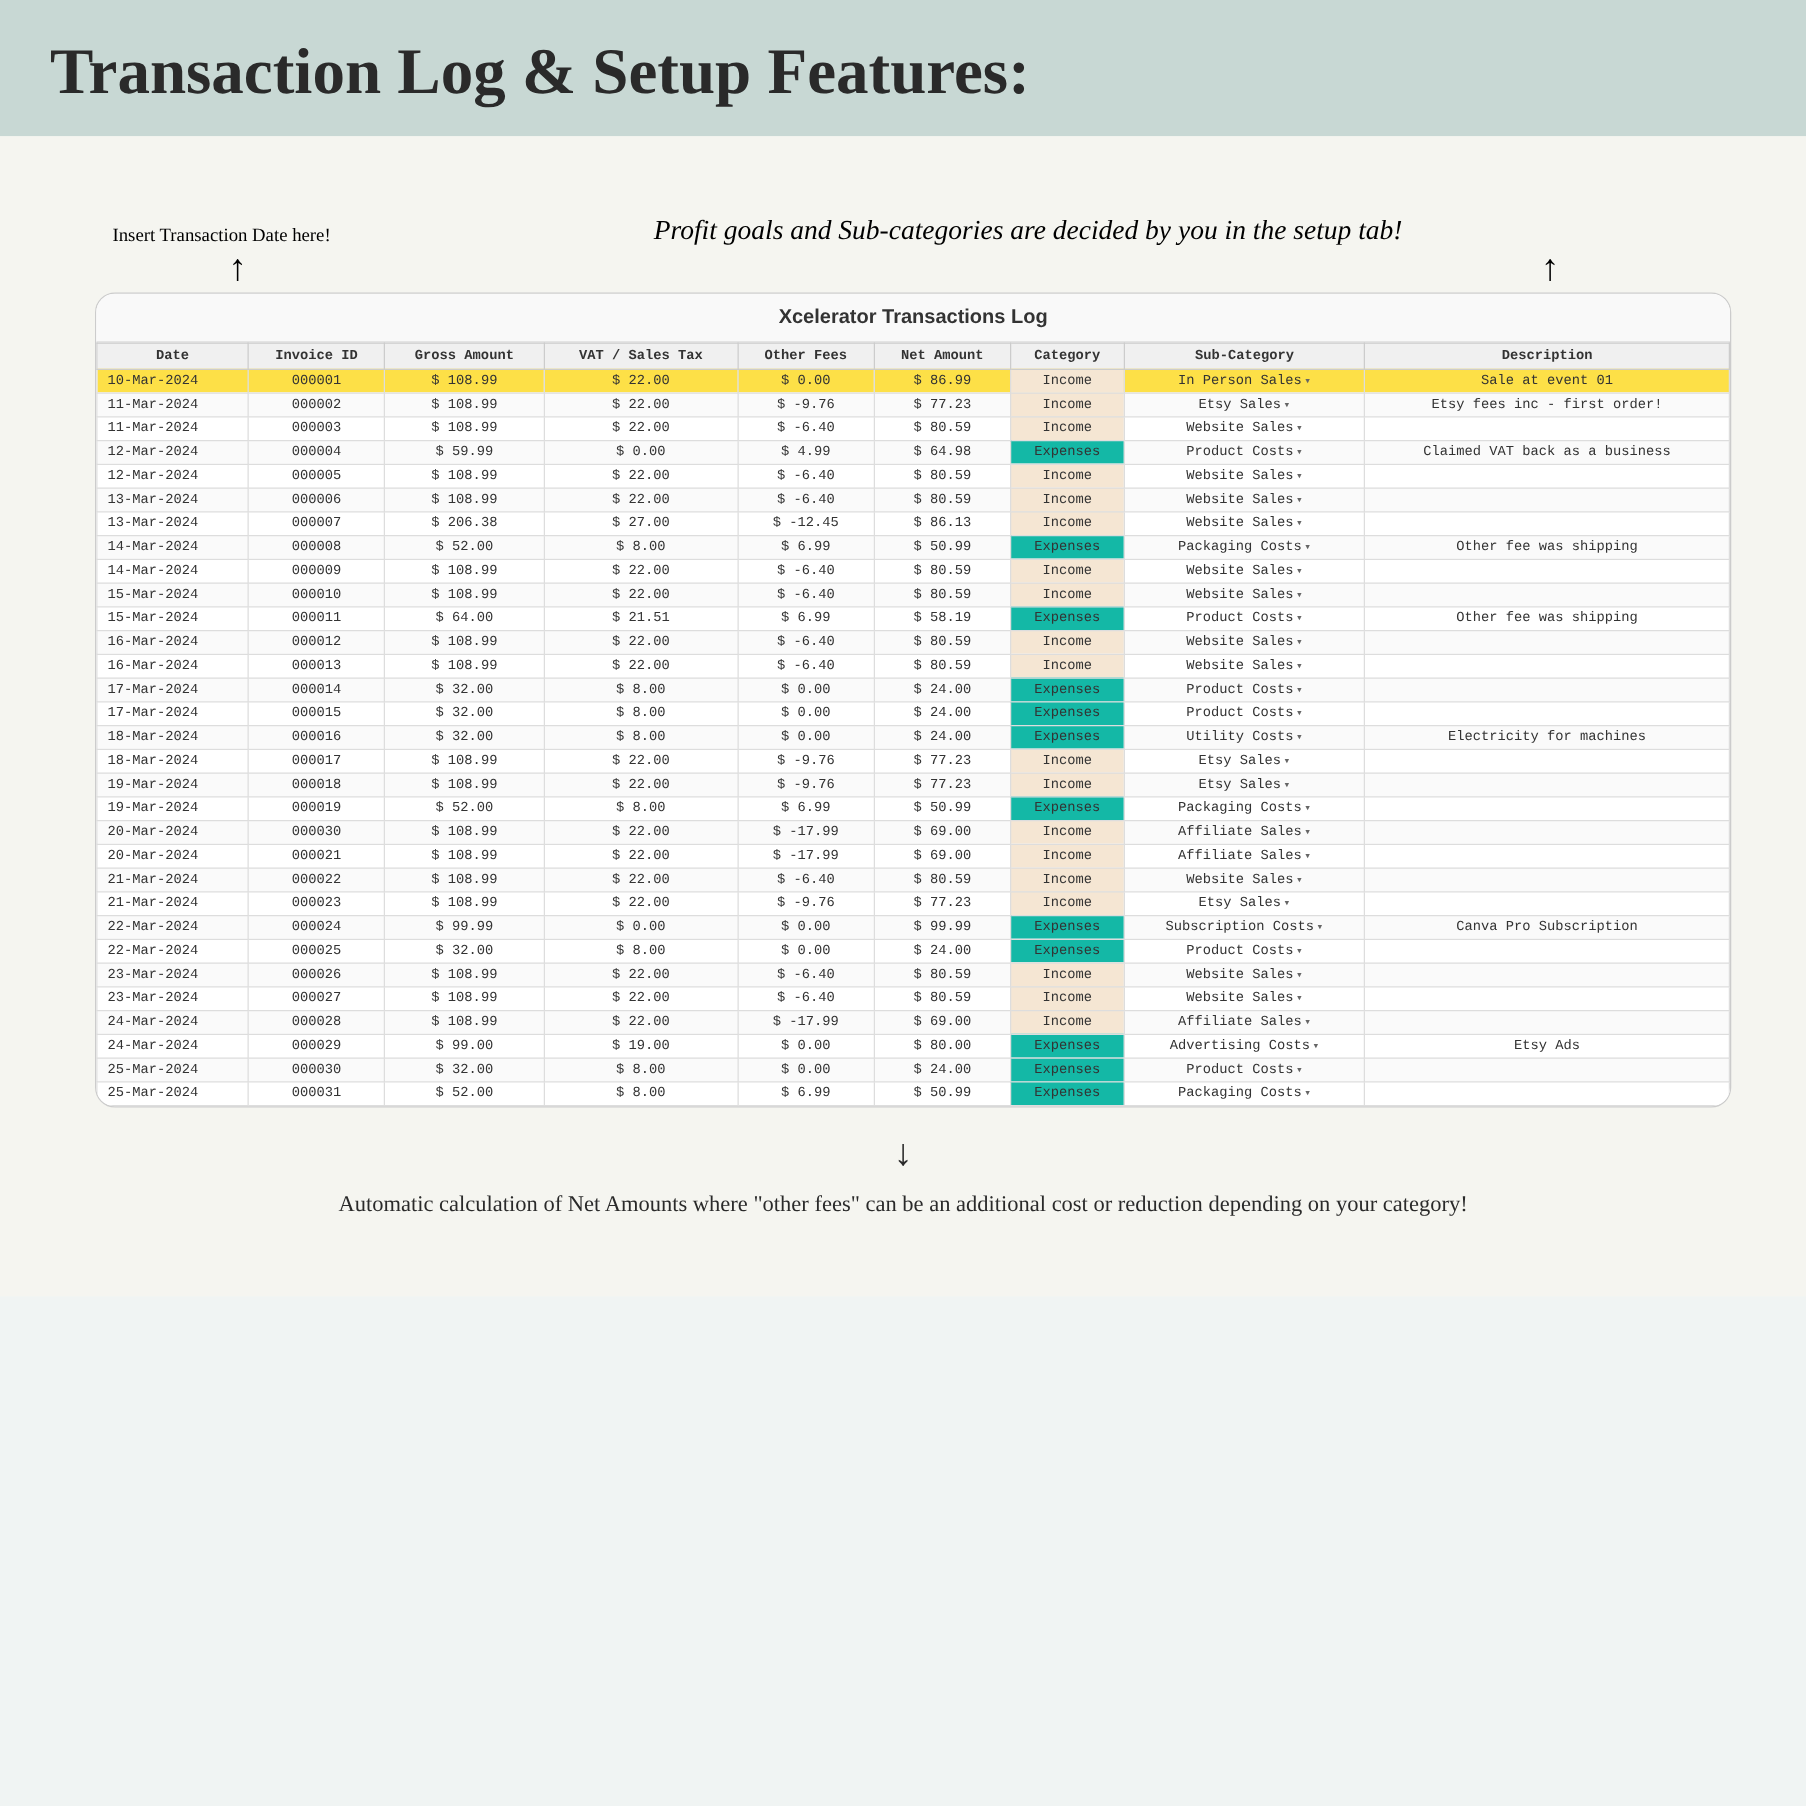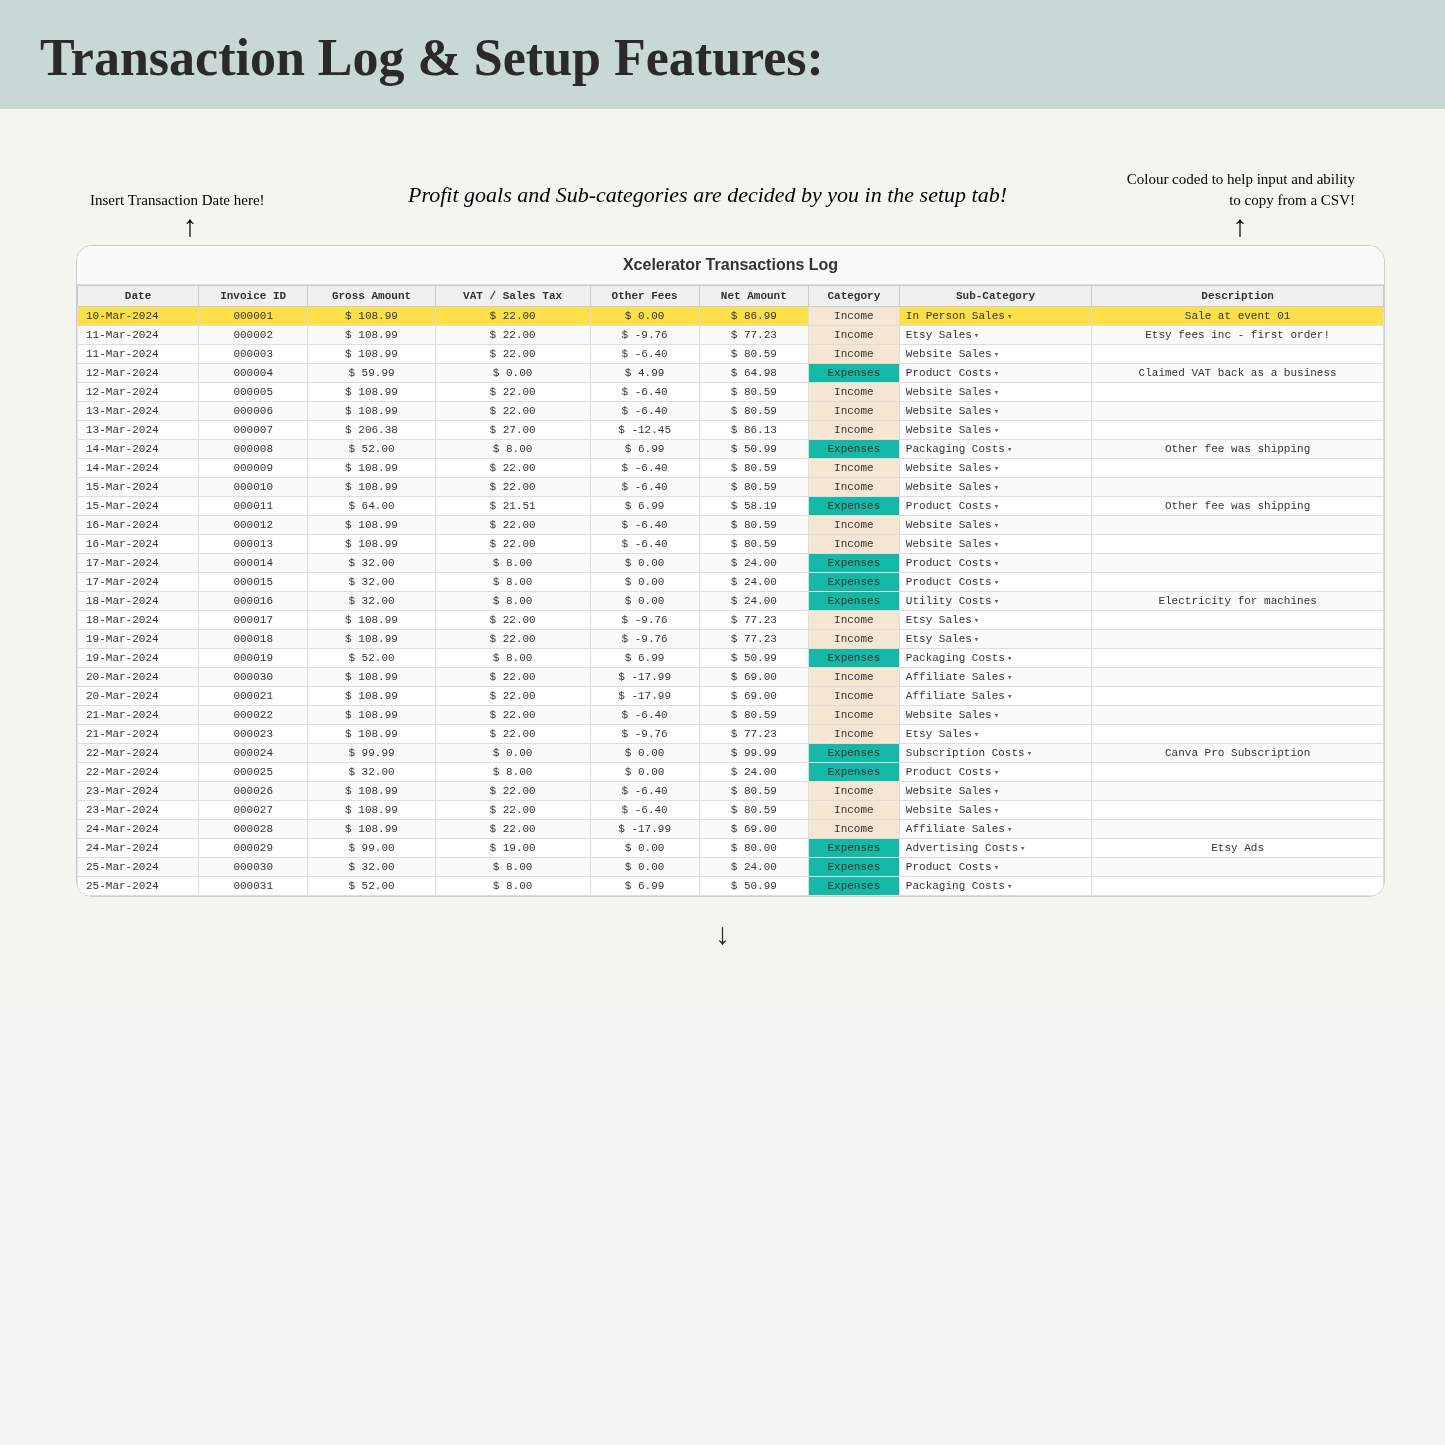--- a/index.html
+++ b/index.html
@@ -80,20 +80,21 @@
     }
 
     .cat-expense {
       background: #14b8a6;
       color: #8B4513;
     }
 
     .subcategory-cell {
       display: flex;
       align-items: center;
+      justify-content: center;
       gap: 2px;
     }
 
     .dropdown-arrow {
       font-size: 9px;
       color: #666;
     }
 
     .bottom-annotation {
       text-align: center;
@@ -163,21 +164,20 @@
 
 <div class="header-section">
   <h1 class="main-title">Transaction Log &amp; Setup Features:</h1>
 </div>
 
 <div class="content-area">
 
   <div class="top-annotations">
     <div class="ann-left">Insert Transaction Date here!</div>
     <div class="ann-center">Profit goals and Sub-categories are decided by you in the setup tab!</div>
-    <div class="ann-right">Colour coded to help input and ability to copy from a CSV!</div>
   </div>
 
   <div class="arrows-container">
     <div class="arr-left">
       <span class="arr-up">↑</span>
     </div>
     <div class="arr-center"></div>
     <div class="arr-right">
       <span class="arr-right-up">↑</span>
     </div>
@@ -697,14 +697,15 @@
       <td class="description-right"></td>
     </tr>
         </tbody>
     </table>
   </div>
 
   <div class="bottom-arrow-container">
     <span style="font-size:30px; color:#2a2a2a;">↓</span>
   </div>
 
+  <div class="bottom-annotation">Automatic calculation of Net Amounts where "other fees" can be an additional cost or reduction depending on your category!</div>
 
 </div>
 
 </body></html>

